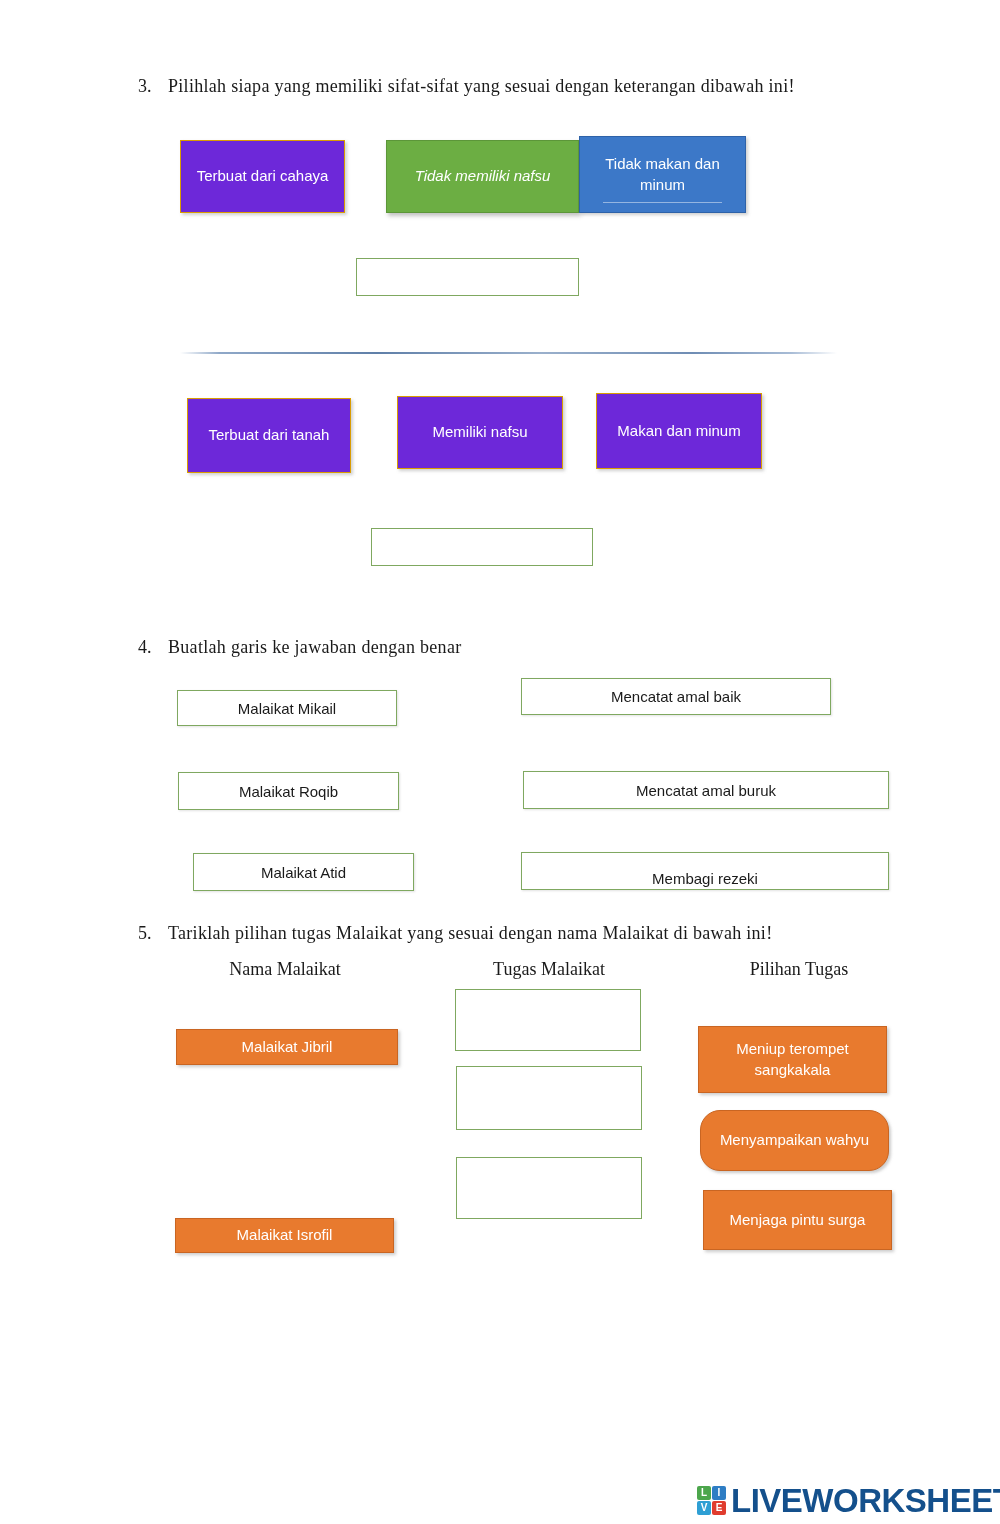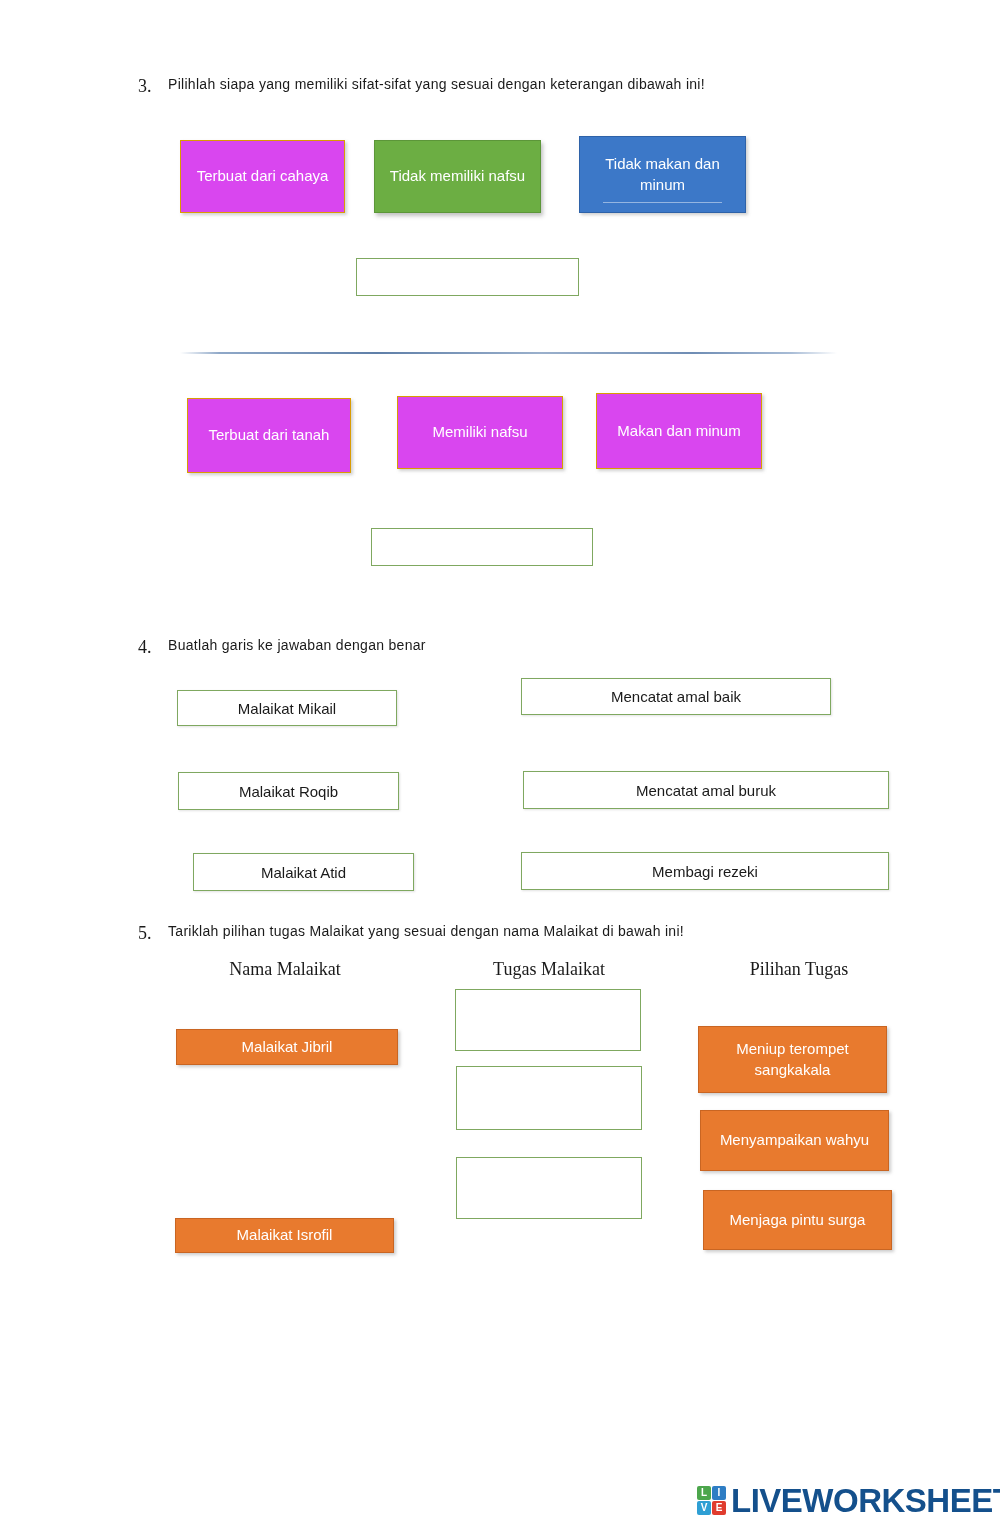--- a/index.html
+++ b/index.html
@@ -28,43 +28,43 @@
     align-items: flex-start;
   }
   .q-num {
     font-family: "Liberation Serif", serif;
     font-size: 18px;
     color: #1a1a1a;
     width: 30px;
     flex: 0 0 30px;
   }
   .q-text {
-    font-family: Liberation Sans, sans-serif;
-    font-size: 14px;
+    font-family: Liberation Serif, serif;
+    font-size: 18px;
     color: #1a1a1a;
     letter-spacing: 0.3px;
     white-space: nowrap;
   }
 
   
   .card {
     position: absolute;
     box-sizing: border-box;
     display: flex;
     align-items: center;
     justify-content: center;
     text-align: center;
     font-family: "Liberation Sans", sans-serif;
     font-size: 15px;
     line-height: 1.35;
     color: #ffffff;
     padding: 4px 8px;
   }
   .card.yellow {
-    background: #d946ef;
+    background: #6d28d9;
     border: 1px solid #D99C02;
     box-shadow: 2px 2px 3px rgba(120,120,120,0.35);
   }
   .card.green {
     background: #6CAE43;
     border: 1px solid #5C9639;
     box-shadow: 2px 3px 4px rgba(120,120,120,0.45);
   }
   .card.blue {
     background: #3C78C8;
@@ -173,21 +173,21 @@
 <div class="page">
 
   <div class="q-row" style="left:138px; top:76px;">
     <span class="q-num">3.</span>
     <span class="q-text">Pilihlah siapa yang memiliki sifat-sifat yang sesuai dengan keterangan dibawah ini!</span>
   </div>
 
   <div class="card yellow" style="left:180px; top:140px; width:165px; height:73px;">
     <span>Terbuat dari cahaya</span>
   </div>
-  <div class="card green" style="left:374px; top:140px; width:167px; height:73px;">
+  <div class="card green" style="left:386px; top:140px; width:193px; height:73px;font-style:italic;">
     <span>Tidak memiliki nafsu</span>
   </div>
   <div class="card blue" style="left:579px; top:136px; width:167px; height:77px;">
     <span>Tidak makan dan minum</span>
     <span class="underline"></span>
   </div>
 
   <div class="dropbox" style="left:356px; top:258px; width:223px; height:38px;"></div>
 
   <div class="divider" style="left:180px; top:352px; width:657px;"></div>
@@ -218,21 +218,21 @@
   <div class="matchbox" style="left:180px; top:853px; width:221px; height:38px;margin-left:13px;">
     <span>Malaikat Atid</span>
   </div>
 
   <div class="matchbox" style="left:521px; top:678px; width:310px; height:37px;">
     <span>Mencatat amal baik</span>
   </div>
   <div class="matchbox" style="left:523px; top:771px; width:366px; height:38px;">
     <span>Mencatat amal buruk</span>
   </div>
-  <div class="matchbox" style="left:521px; top:852px; width:368px; height:38px;">
+  <div class="matchbox" style="left:521px; top:852px; width:368px; height:38px;align-items:flex-end;">
     <span>Membagi rezeki</span>
   </div>
 
   <div class="q-row" style="left:138px; top:923px;">
     <span class="q-num">5.</span>
     <span class="q-text">Tariklah pilihan tugas Malaikat yang sesuai dengan nama Malaikat di bawah ini!</span>
   </div>
 
   <div class="col-head" style="left:180px; top:959px; width:210px;">Nama Malaikat</div>
   <div class="col-head" style="left:444px; top:959px; width:210px;">Tugas Malaikat</div>
@@ -245,21 +245,21 @@
     <span>Malaikat Isrofil</span>
   </div>
 
   <div class="dropbox" style="left:455px; top:989px; width:186px; height:62px;"></div>
   <div class="dropbox" style="left:456px; top:1066px; width:186px; height:64px;"></div>
   <div class="dropbox" style="left:456px; top:1157px; width:186px; height:62px;"></div>
 
   <div class="card orange" style="left:698px; top:986px; width:189px; height:67px;">
     <span>Meniup terompet sangkakala</span>
   </div>
-  <div class="card orange" style="left:700px; top:1070px; width:189px; height:61px;">
+  <div class="card orange" style="left:700px; top:1070px; width:189px; height:61px;border-radius:20px;">
     <span>Menyampaikan wahyu</span>
   </div>
   <div class="card orange" style="left:703px; top:1150px; width:189px; height:60px;">
     <span>Menjaga pintu surga</span>
   </div>
 
   <div class="lw-logo">
     <div class="lw-tiles">
       <div class="lw-tile" style="background:#4CA64C;">L</div>
       <div class="lw-tile" style="background:#2E7DC4;">I</div>

